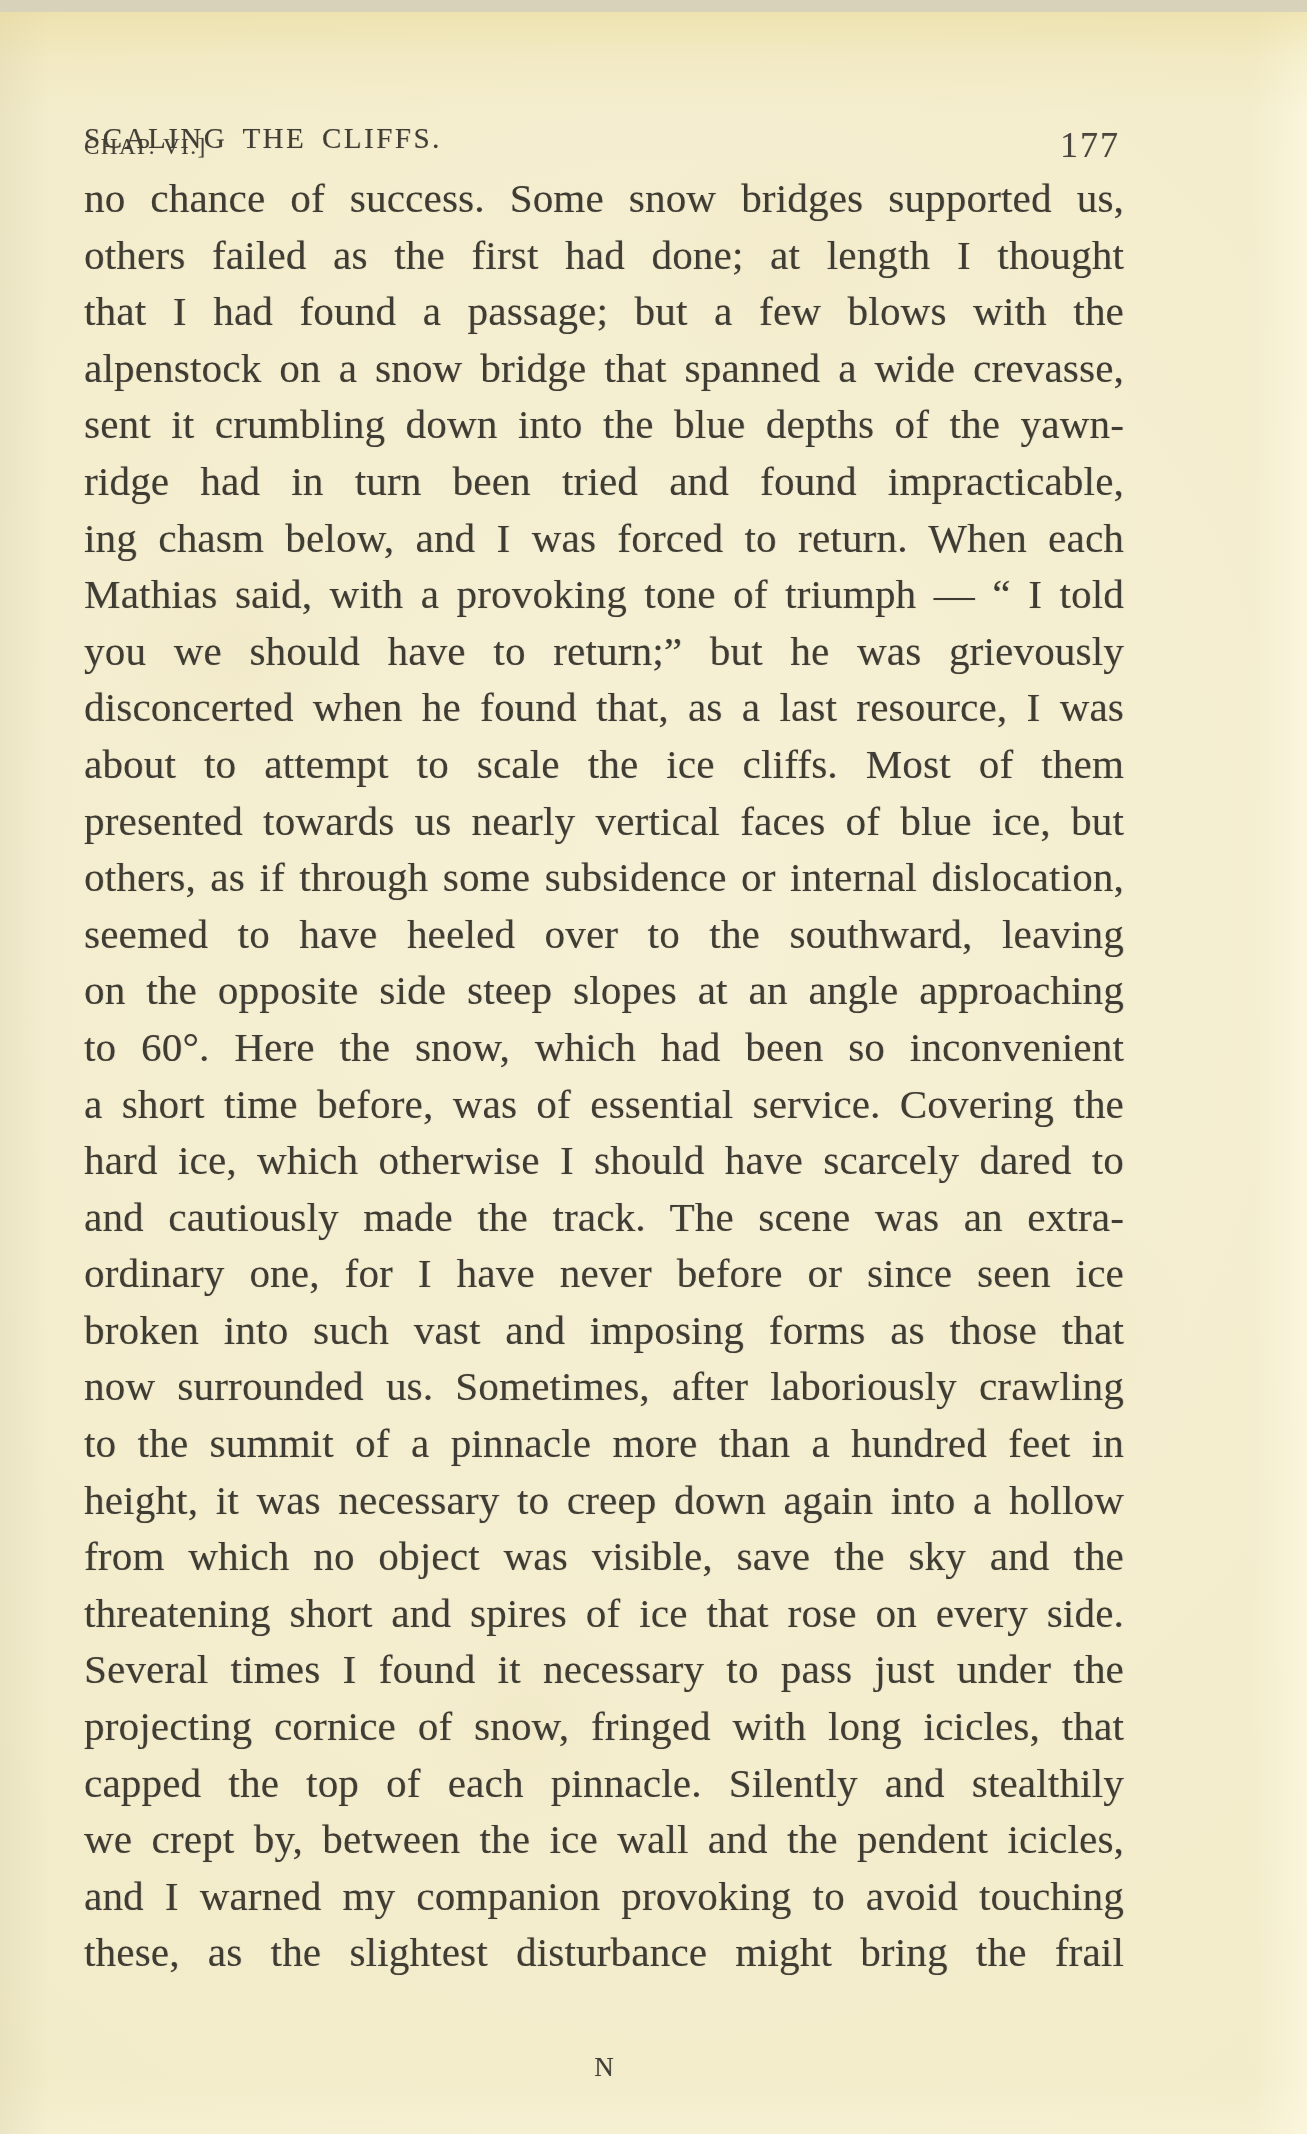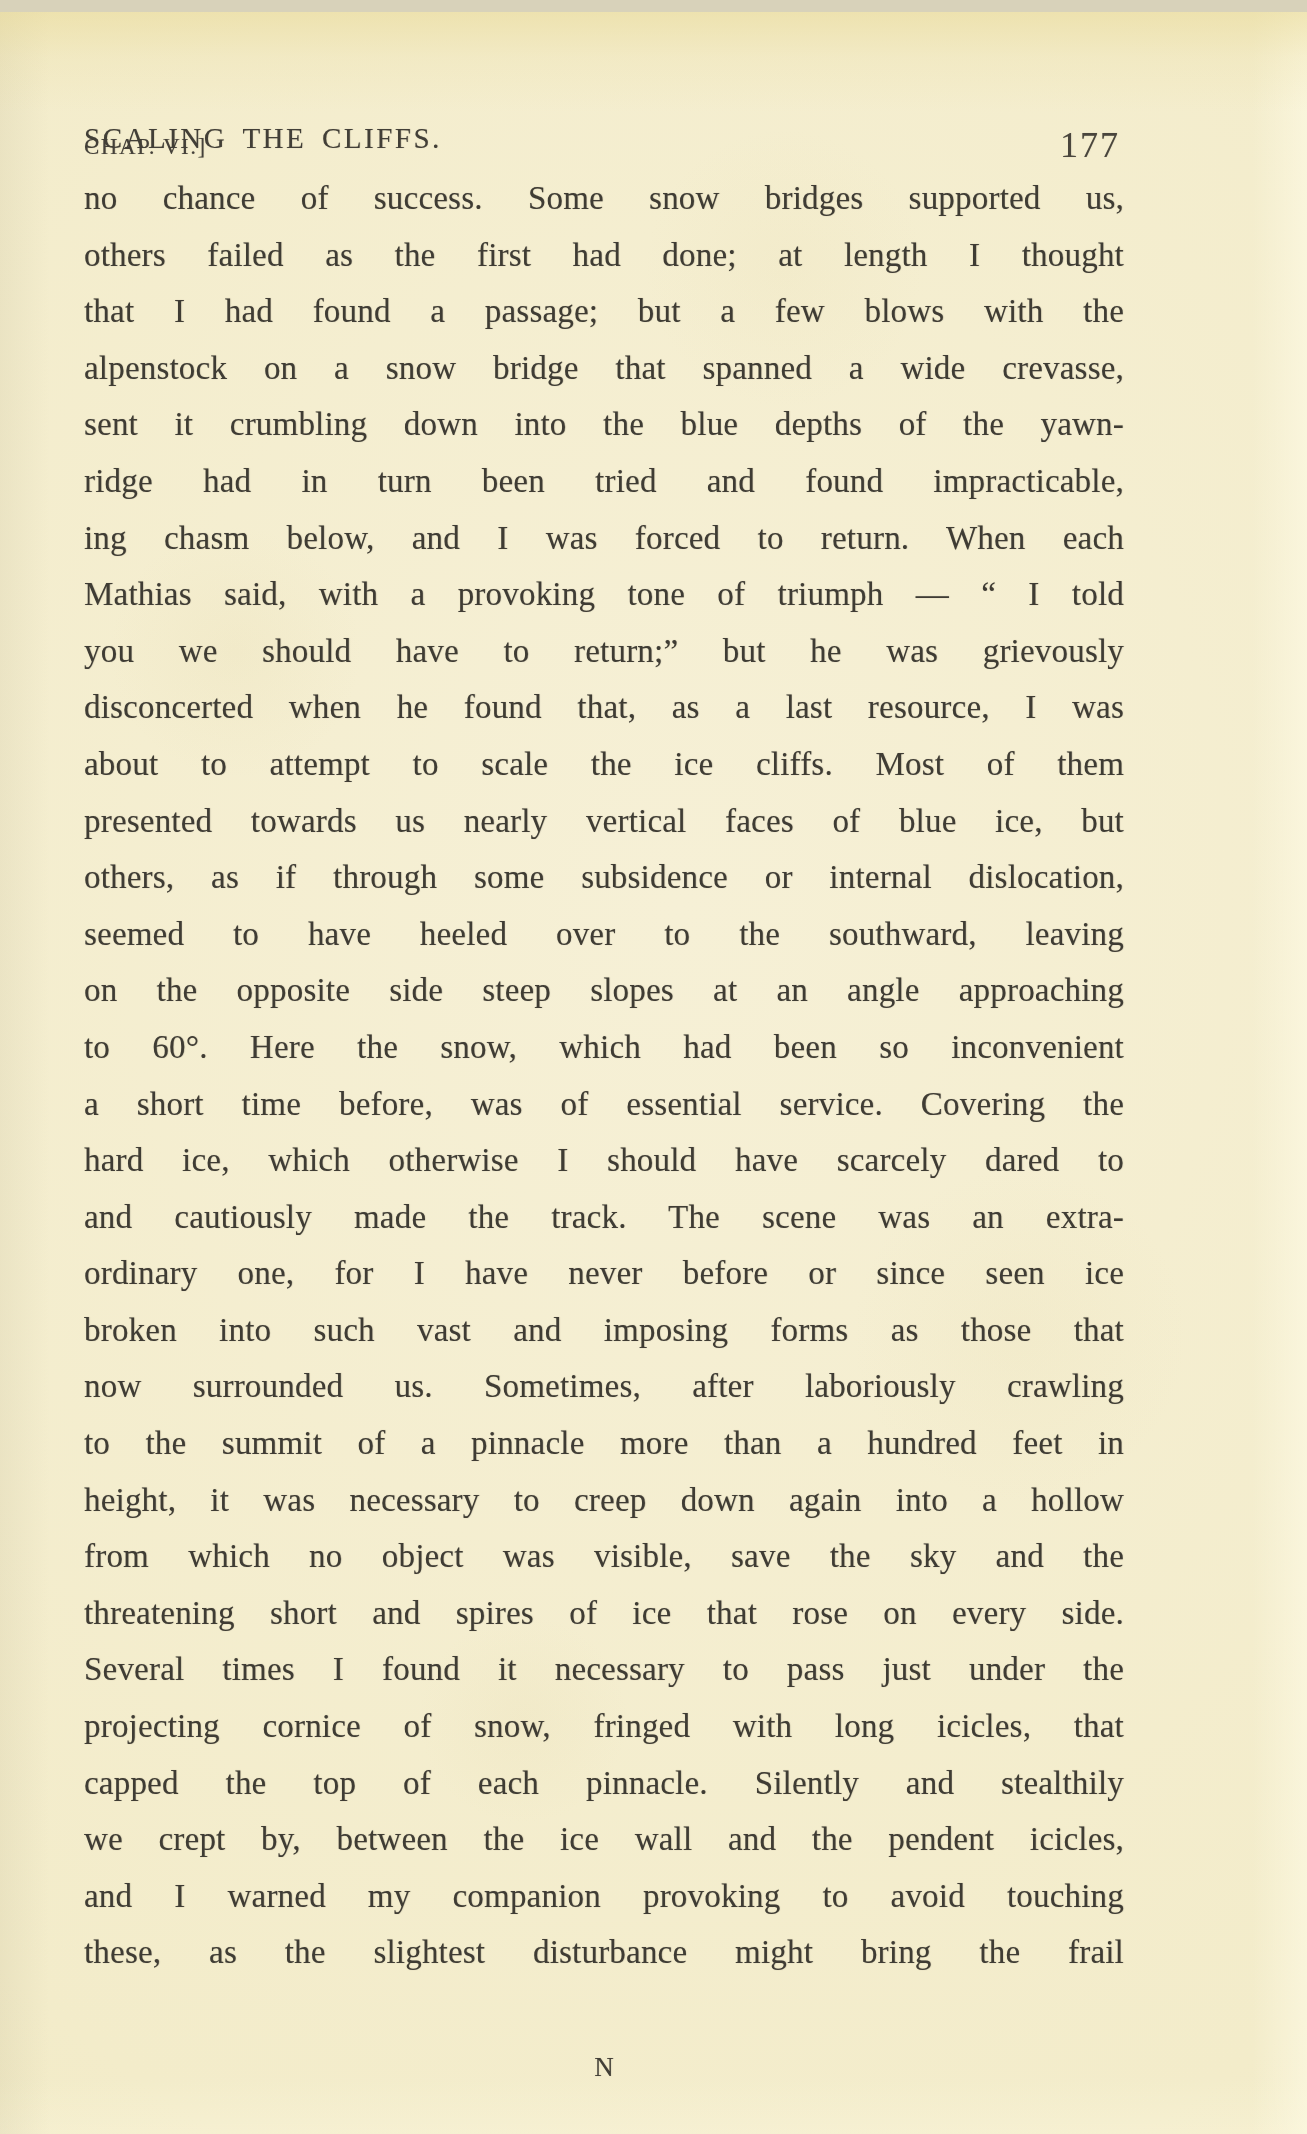--- a/index.html
+++ b/index.html
@@ -75,21 +75,21 @@
   .body-text {
     position: absolute;
     top: 158px;
     left: 84px;
     width: 1040px;
   }
   .text-line {
     margin: 0;
     height: 56.6px;
     line-height: 56.6px;
-    font-size: 33px;
+    font-size: 41px;
     text-align: justify;
     text-align-last: justify;
     text-justify: inter-word;
     letter-spacing: 0.2px;
     color: #3f3c34;
     text-shadow: 0.4px 0.4px 0.9px rgba(62,58,48,0.38);
   }
   .signature {
     position: absolute;
     top: 2040px;

